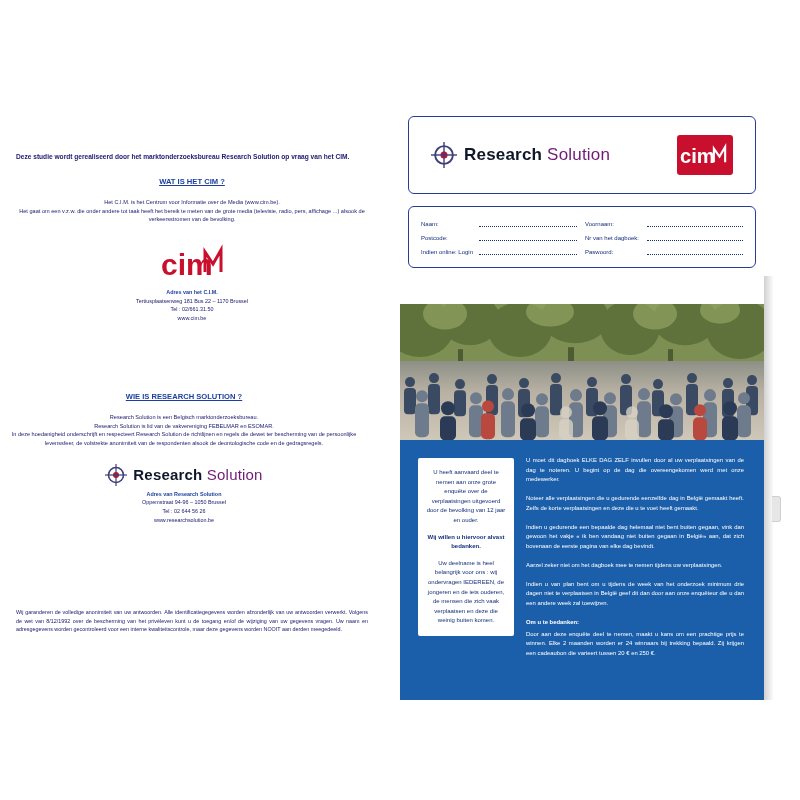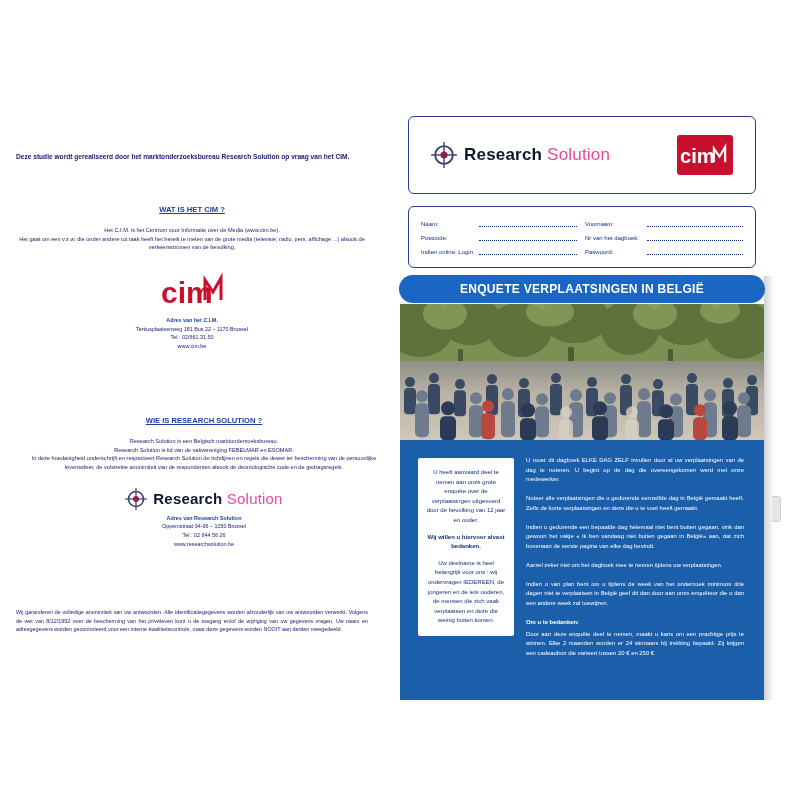--- a/index.html
+++ b/index.html
@@ -34,50 +34,50 @@
     font-size:7.6px;
     text-decoration:underline;
   }
   .sec-body{
     text-align:center;
     color:#1a1a6e;
     font-size:5.6px;
     line-height:1.55;
   }
   .block-cim{
-    position:absolute; left:16px; top:85px; width:352px;
+    position:absolute; left:16px; top:57px; width:352px;
   }
   .block-cim .sec-body{margin-top:12px;}
 
   
   .cim-logo{
     display:flex;justify-content:center;align-items:center;
     margin-top:18px;
   }
   .cim-logo svg{display:block;}
 
   .addr{
     text-align:center;color:#1a1a6e;font-size:5.4px;line-height:1.6;margin-top:4px;
   }
   .addr .addr-head{color:#1a3fa0;font-weight:bold;}
 
   .block-rs{
-    position:absolute; left:28px; top:272px; width:352px;margin-top:24px;
+    position:absolute; left:8px; top:272px; width:352px;
   }
   .block-rs .sec-body{margin-top:12px;}
 
   
   .rs-logo{
     display:flex;justify-content:center;align-items:center;gap:6px;margin-top:16px;
   }
   .rs-word{
     font-size:15px;letter-spacing:.2px;color:#3b3b3b;
   }
   .rs-word b{color:#0f172a;font-weight:bold;}
-  .rs-word span.light{color:#ec4899;font-weight:normal;}
+  .rs-word span.light{color:#701a75;font-weight:normal;}
 
   .legal{
     position:absolute;left:16px;top:488px;width:352px;
     font-size:5.4px;color:#1a1a6e;line-height:1.6;text-align:justify;
   }
 
   
   .right-page{
     position:absolute;
     left:400px; top:108px;
@@ -270,21 +270,20 @@
       <span class="dots2"></span>
     </div>
     <div class="form-row">
       <span class="lbl">Indien online: Login</span>
       <span class="dots"></span>
       <span class="lbl2">Paswoord:</span>
       <span class="dots2"></span>
     </div>
   </div>
 
-  <div class="banner">ENQUETE VERPLAATSINGEN IN BELGIË</div>
 
   <div class="photo">
     <div class="sky"></div>
     <svg class="trees" viewBox="0 0 364 72" preserveAspectRatio="none" aria-hidden="true">
       <rect x="0" y="0" width="364" height="72" fill="#7d8f52"></rect>
       <g fill="#60723c">
         <ellipse cx="20" cy="24" rx="34" ry="30"></ellipse>
           <ellipse cx="70" cy="16" rx="30" ry="26"></ellipse>
         <ellipse cx="120" cy="26" rx="32" ry="28"></ellipse>
           <ellipse cx="175" cy="14" rx="34" ry="26"></ellipse>

